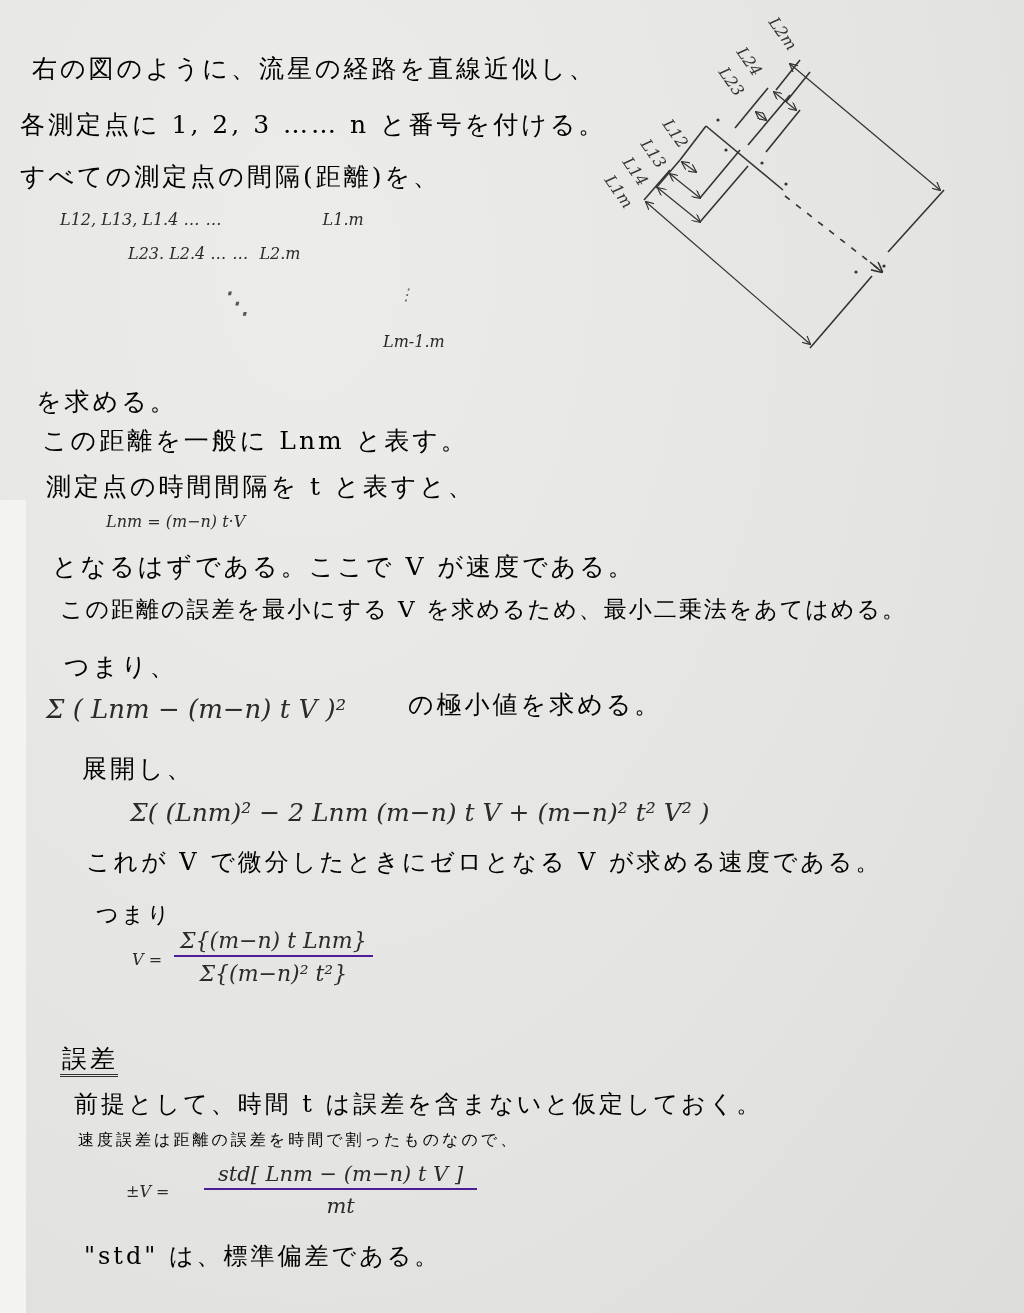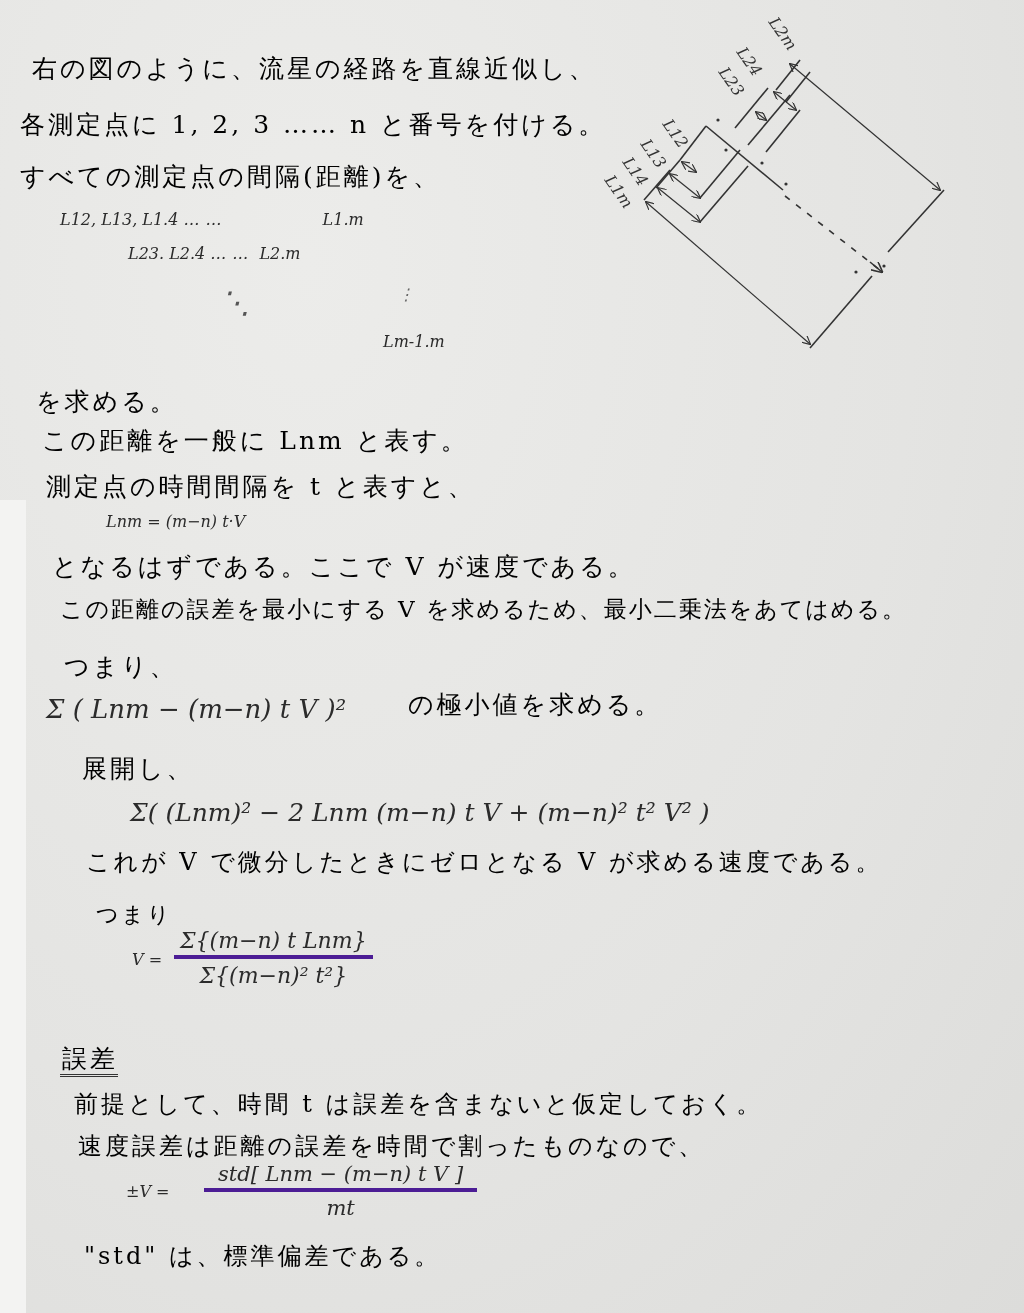--- a/index.html
+++ b/index.html
@@ -25,21 +25,21 @@
     }
     .math {
       position: absolute; white-space: nowrap;
       font-family: "DejaVu Serif", serif; font-style: italic;
       font-size: 16px; color: #2b2b2b;
     }
     .frac {
       position: absolute; display: inline-flex; flex-direction: column; align-items: center;
       font-family: "DejaVu Serif", serif; font-style: italic; font-size: 22px; color: #2b2b2b;
     }
-    .frac .num { padding: 0 6px 2px; border-bottom: 4px solid #4c1d95; }
+    .frac .num { padding: 0 6px 2px; border-bottom: 2px solid #4c1d95; }
     .frac .den { padding: 4px 6px 0; }
     .heading-underline {
       position: absolute; border-bottom: 3px double #333; height: 0;
     }
     svg.diagram { position: absolute; left: 600px; top: 0; }
     .dlabel {
       font-family: "DejaVu Serif", serif; font-style: italic; font-size: 16px; fill: #333;
     }
   </style>
 </head>
@@ -85,21 +85,21 @@
 <div class="line" style="left:96px; top:900px; font-size:22px;">つまり</div>
 <div class="math" style="left:132px; top:950px;">V =</div>
 <div class="frac" style="left:174px; top:928px;">
   <span class="num">Σ{(m−n) t Lnm}</span>
   <span class="den">Σ{(m−n)² t²}</span>
 </div>
 
 <div class="line" style="left:62px; top:1042px;">誤差</div>
 <div class="heading-underline" style="left:60px; top:1074px; width:58px;"></div>
 <div class="line" style="left:74px; top:1088px; font-size:24px;">前提として、時間 t は誤差を含まないと仮定しておく。</div>
-<div class="line" style="left:78px; top:1130px; font-size:24px;">速度誤差は距離の誤差を時間で割ったものなので、</div>
+<div class="line" style="left:78px; top:1130px; font-size:16px;">速度誤差は距離の誤差を時間で割ったものなので、</div>
 <div class="math" style="left:126px; top:1182px;">±V =</div>
 <div class="frac" style="left:204px; top:1162px; font-size:21px;">
   <span class="num" style="padding:0 14px 2px;text-align:center;">std[ Lnm − (m−n) t V ]</span>
   <span class="den">mt</span>
 </div>
 <div class="line" style="left:84px; top:1240px; font-size:24px;">"std" は、標準偏差である。</div>
 
 <svg class="diagram" width="380" height="380" viewBox="0 0 380 380">
   <defs>
     <marker id="ah" viewBox="0 0 10 10" refX="9" refY="5" markerWidth="7" markerHeight="7" orient="auto-start-reverse">

